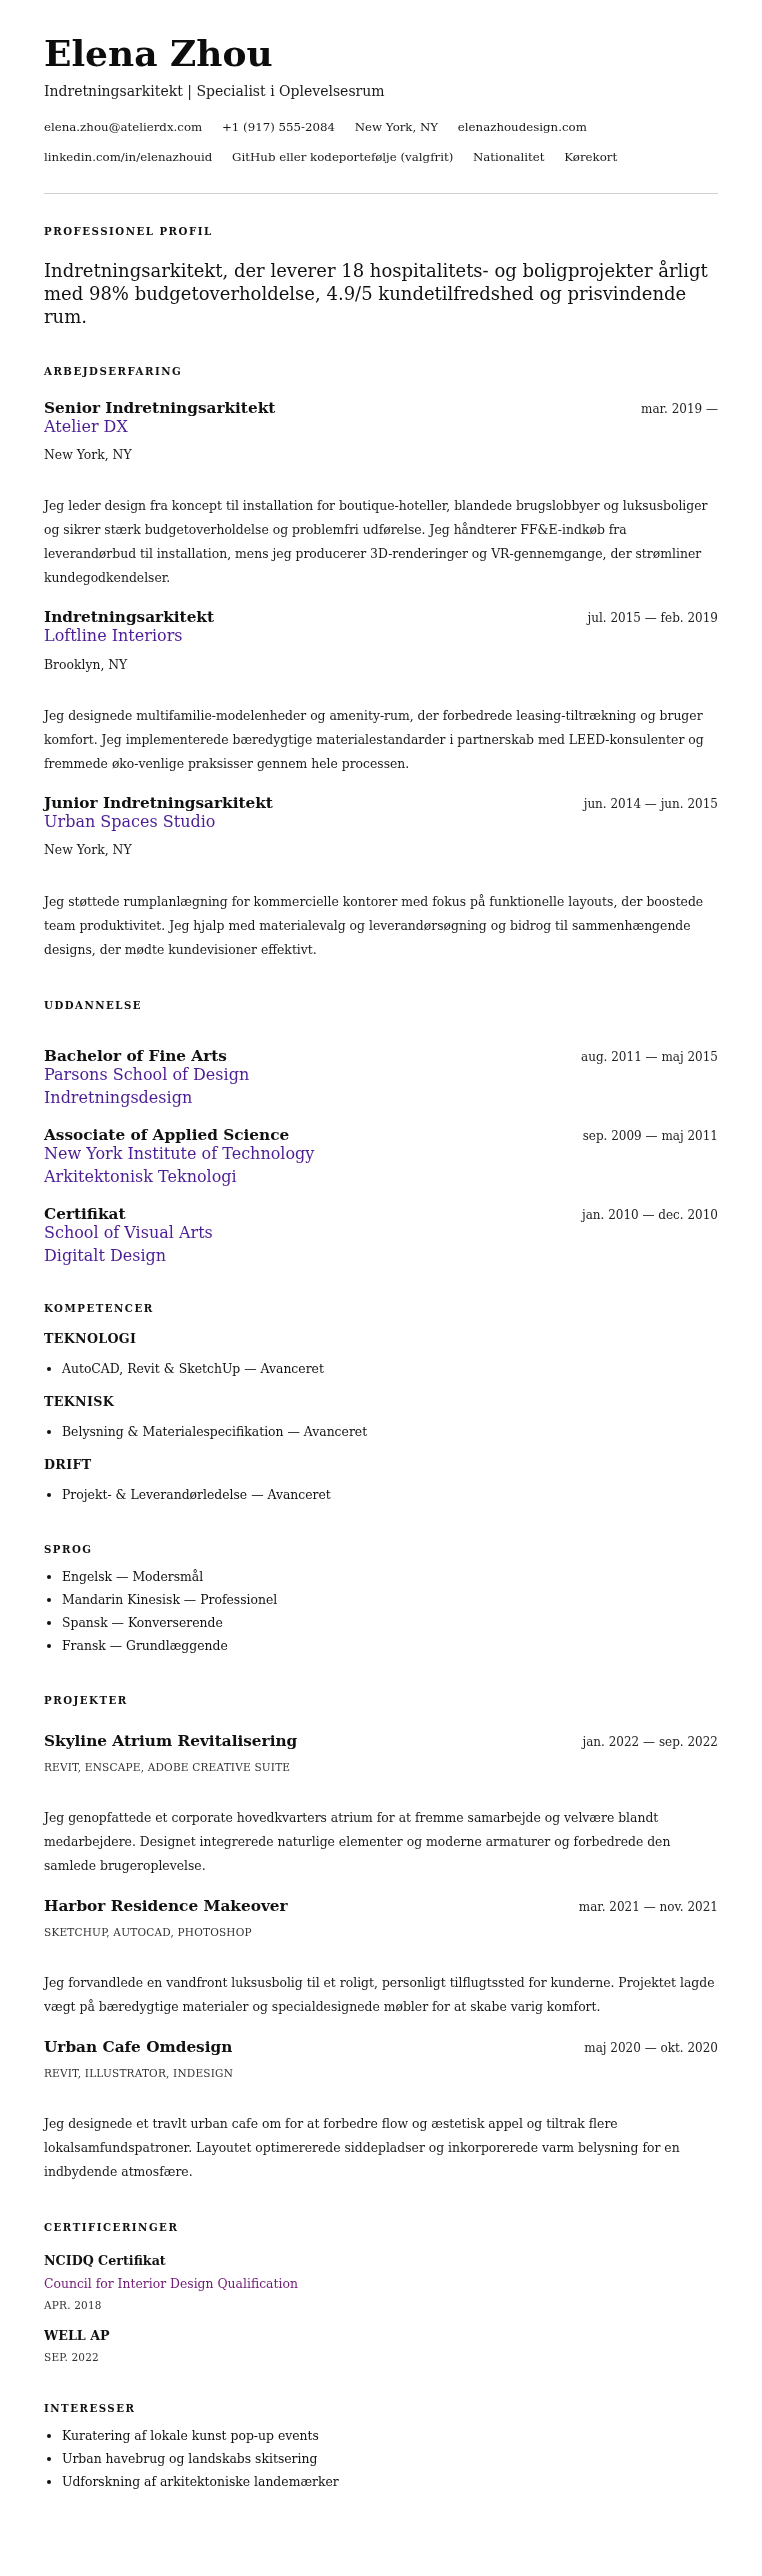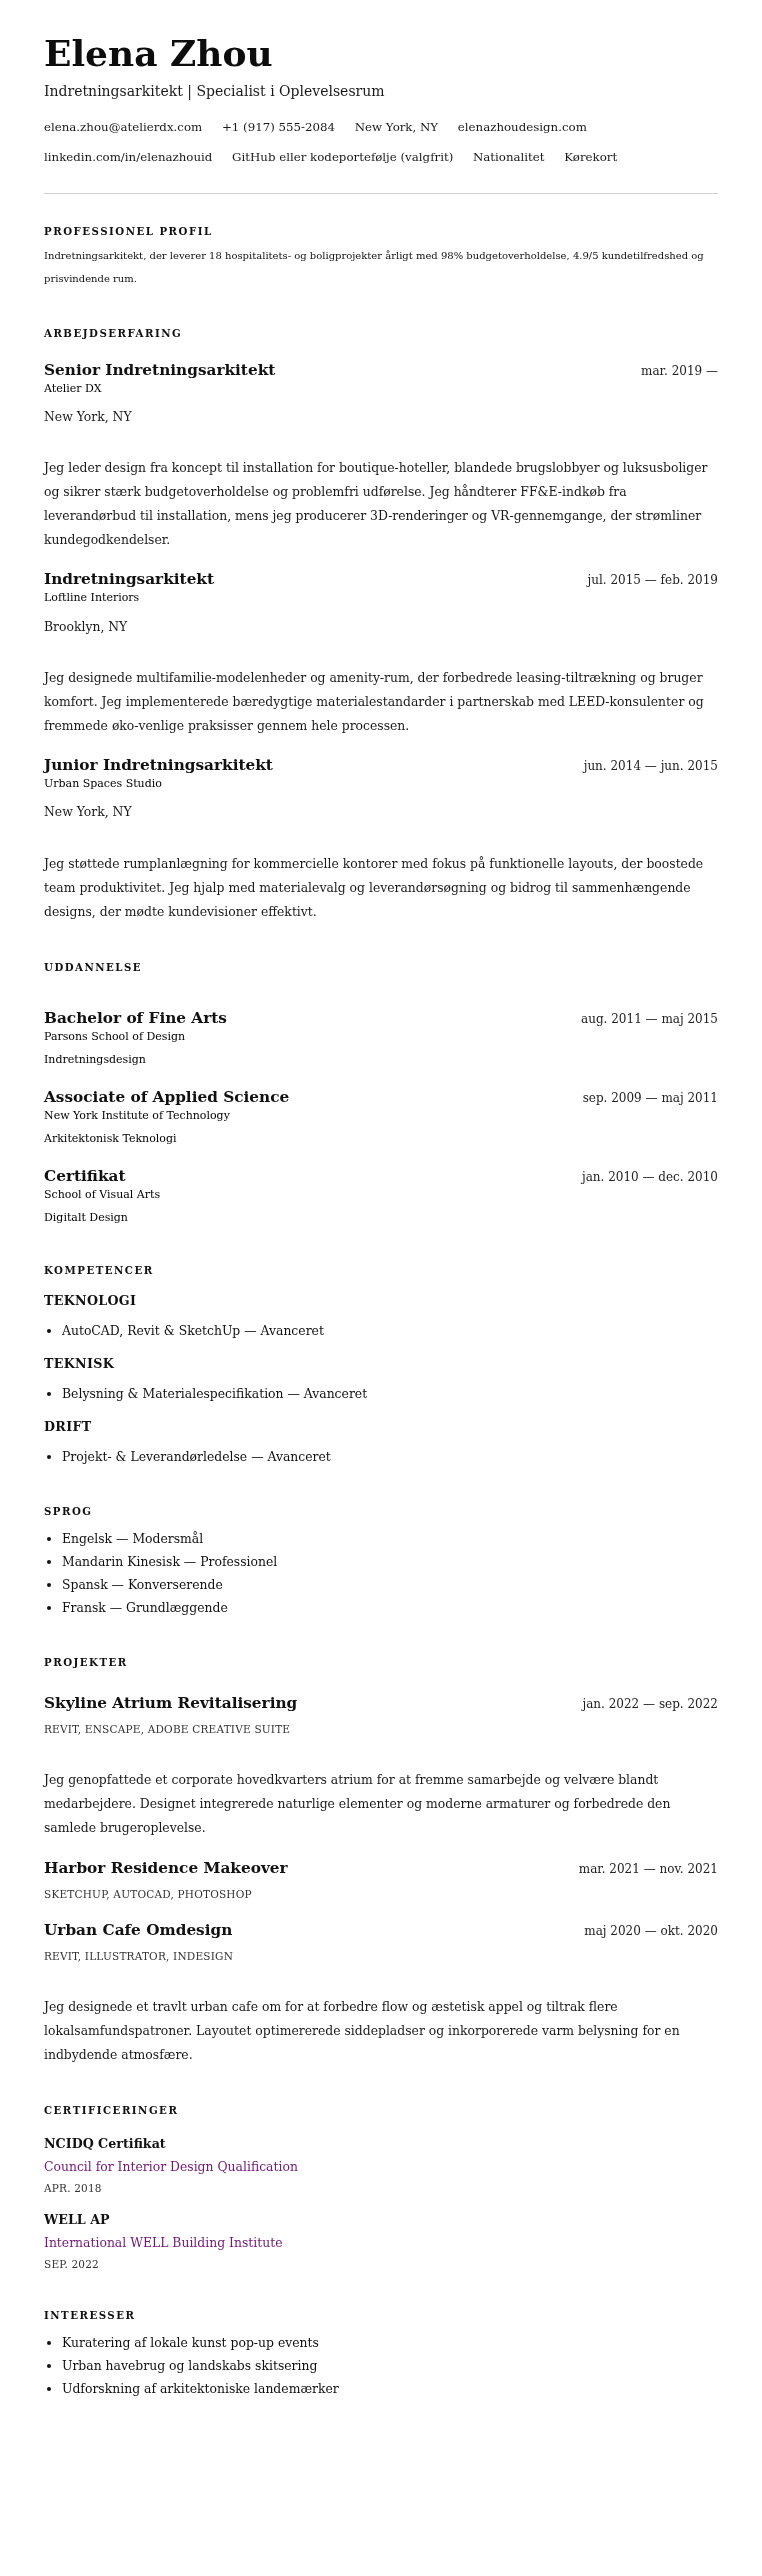--- a/index.html
+++ b/index.html
@@ -7,26 +7,26 @@
   .page { padding: 32px 44px 38px 44px; width: 674px; }
   .name { font-size: 36px; font-weight: bold; line-height: 42px; margin: 0; color: #0d0d0d; }
   .subtitle { font-size: 14px; line-height: 19px; margin-top: 7.6px; color: #1a1a1a; }
   .contact-row { display: flex; flex-wrap: wrap; font-size: 11.8px; line-height: 16.5px; color: #1a1a1a; align-items: flex-end; }
   .contact-row span { margin-right: 19.7px; }
   .contact-row.r1 { margin-top: 18.4px; }
   .contact-row.r2 { margin-top: 14px; }
   hr.divider { border: none; border-top: 1.3px solid #d0d0d0; margin: 27px 0 0 0; }
   .section-heading { font-size: 10.2px; font-weight: bold; letter-spacing: 1.5px; line-height: 14px; color: #111; text-transform: uppercase; }
   .profile-heading { margin-top: 30.5px; }
-  .profile-text { font-size: 10px; line-height: 23px; margin-top: 6px; color: #111; }
+  .profile-text { font-size: 18px; line-height: 23px; margin-top: 21px; color: #111; }
   .sec { margin-top: 36px; }
   .entry-head { display: flex; justify-content: space-between; align-items: baseline; gap: 37px; }
   .entry-title { font-size: 15.3px; font-weight: bold; line-height: 19px; }
   .entry-date { font-size: 12px; line-height: 18px; color: #222; }
-  .entry-sub { font-size: 11px; line-height: 18px; color: #000000; }
+  .entry-sub { font-size: 16px; line-height: 18px; color: #4c1d95; }
   .entry-loc { font-size: 12.4px; line-height: 18px; margin-top: 10.2px; color: #1a1a1a; }
   .entry-desc { font-size: 12.4px; line-height: 24px; margin-top: 30.5px; color: #1a1a1a; }
   .job { margin-top: 18px; }
   .job.first { margin-top: 20.3px; }
   .edu { margin-top: 19px; }
   .edu.first { margin-top: 35px; }
   .edu .entry-sub + .entry-sub { margin-top: 5.1px; }
   .skill-group-title { font-size: 12.7px; font-weight: bold; line-height: 18px; letter-spacing: 0.3px; margin-top: 12.7px; }
   .skill-group.first .skill-group-title { margin-top: 15.3px; }
   ul.bullets { margin: 9px 0 0 0; padding-left: 18px; font-size: 12.4px; line-height: 23px; }
@@ -181,20 +181,21 @@
       <div class="tags">REVIT, ENSCAPE, ADOBE CREATIVE SUITE</div>
       <div class="entry-desc">Jeg genopfattede et corporate hovedkvarters atrium for at fremme samarbejde og velvære blandt medarbejdere. Designet integrerede naturlige elementer og moderne armaturer og forbedrede den samlede brugeroplevelse.</div>
     </div>
 
     <div class="project">
       <div class="entry-head">
         <div class="entry-title">Harbor Residence Makeover</div>
         <div class="entry-date">mar. 2021 — nov. 2021</div>
       </div>
       <div class="tags">SKETCHUP, AUTOCAD, PHOTOSHOP</div>
+      <div class="entry-desc">Jeg forvandlede en vandfront luksusbolig til et roligt, personligt tilflugtssted for kunderne. Projektet lagde vægt på bæredygtige materialer og specialdesignede møbler for at skabe varig komfort.</div>
     </div>
 
     <div class="project">
       <div class="entry-head">
         <div class="entry-title">Urban Cafe Omdesign</div>
         <div class="entry-date">maj 2020 — okt. 2020</div>
       </div>
       <div class="tags">REVIT, ILLUSTRATOR, INDESIGN</div>
       <div class="entry-desc">Jeg designede et travlt urban cafe om for at forbedre flow og æstetisk appel og tiltrak flere lokalsamfundspatroner. Layoutet optimererede siddepladser og inkorporerede varm belysning for en indbydende atmosfære.</div>
     </div>
@@ -203,21 +204,20 @@
   <section class="sec">
     <div class="section-heading">CERTIFICERINGER</div>
 
     <div class="cert first">
       <div class="cert-title">NCIDQ Certifikat</div>
       <div class="cert-org">Council for Interior Design Qualification</div>
       <div class="cert-date">APR. 2018</div>
     </div>
     <div class="cert">
       <div class="cert-title">WELL AP</div>
-      <div class="cert-org">International WELL Building Institute</div>
       <div class="cert-date">SEP. 2022</div>
     </div>
   </section>
 
   <section class="sec">
     <div class="section-heading">INTERESSER</div>
     <ul class="bullets interest-list">
       <li>Kuratering af lokale kunst pop-up events</li>
       <li>Urban havebrug og landskabs skitsering</li>
       <li>Udforskning af arkitektoniske landemærker</li>

